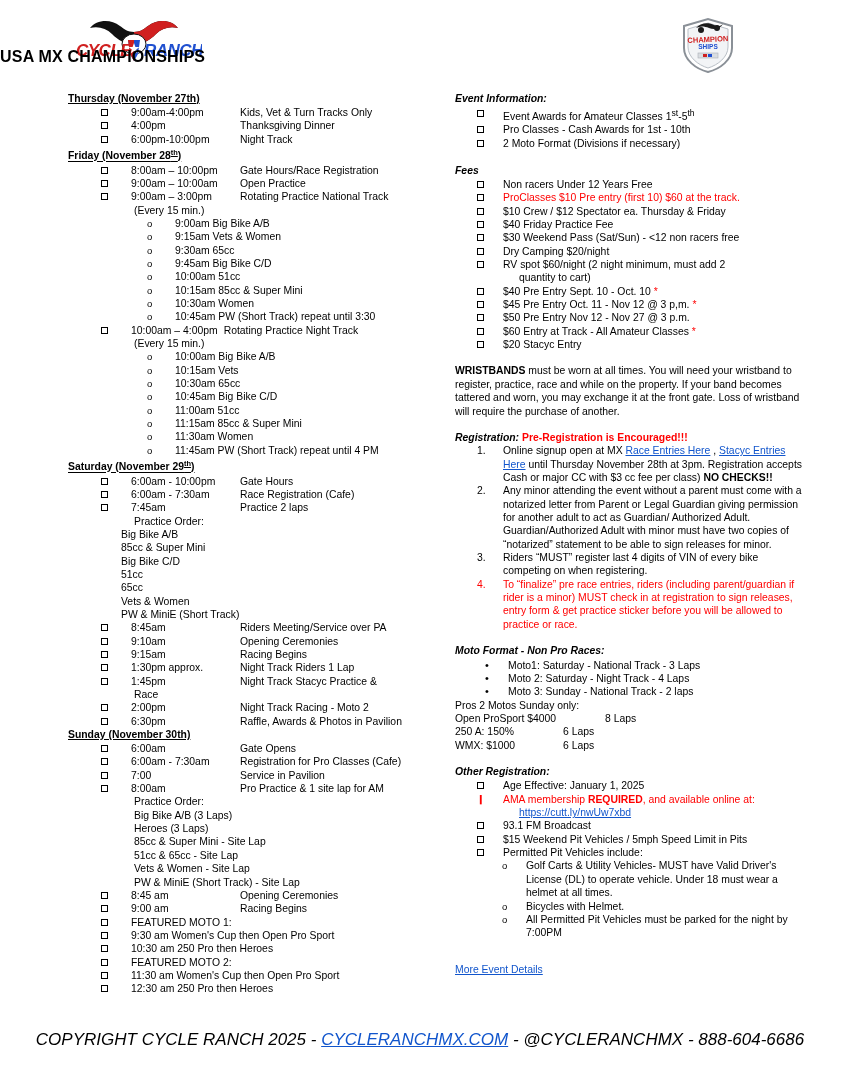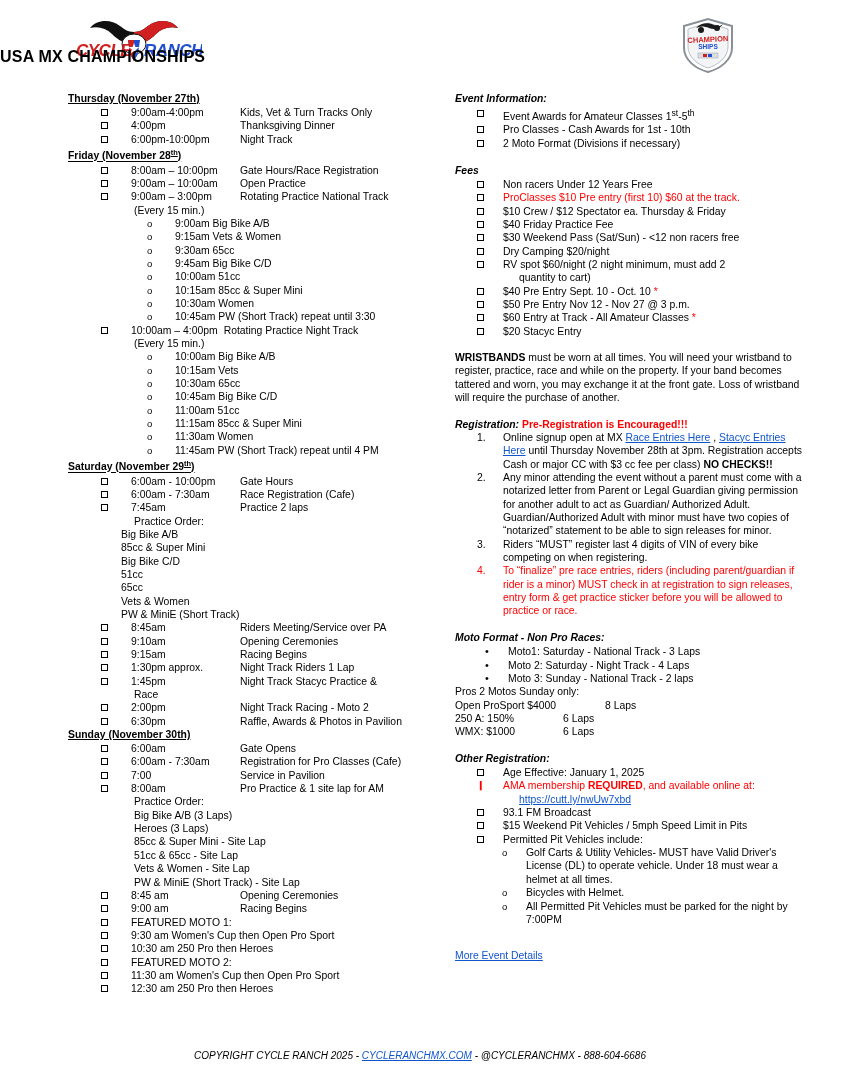--- a/index.html
+++ b/index.html
@@ -215,22 +215,21 @@
   }
 
   
   .footer {
     position: absolute;
     left: 0;
     right: 0;
     top: 1030px;
     text-align: center;
     font-style: italic;
-    font-size: 10px;
-    margin-top: 20px;
+    font-size: 17px;
   }
   .footer .link { font-style: italic; }
 </style>
 </head>
 <body>
 
 <div class="page">
 
   <div class="header">
 
@@ -552,20 +551,24 @@
         <div class="rcbox"></div>
         <div class="rtext">RV spot $60/night (2 night minimum, must add 2</div>
       </div>
       <div class="rtext-cont">quantity to cart)</div>
       <div class="rrow">
         <div class="rcbox"></div>
         <div class="rtext"><span>$40 Pre Entry Sept. 10 - Oct. 10 </span><span class="red">*</span></div>
       </div>
       <div class="rrow">
         <div class="rcbox"></div>
+        <div class="rtext"><span>$45 Pre Entry Oct. 11 - Nov 12 @ 3 p,m. </span><span class="red">*</span></div>
+      </div>
+      <div class="rrow">
+        <div class="rcbox"></div>
         <div class="rtext">$50 Pre Entry Nov 12 - Nov 27 @ 3 p.m.</div>
       </div>
       <div class="rrow">
         <div class="rcbox"></div>
         <div class="rtext"><span>$60 Entry at Track - All Amateur Classes </span><span class="red">*</span></div>
       </div>
       <div class="rrow">
         <div class="rcbox"></div>
         <div class="rtext">$20 Stacyc Entry</div>
       </div>

